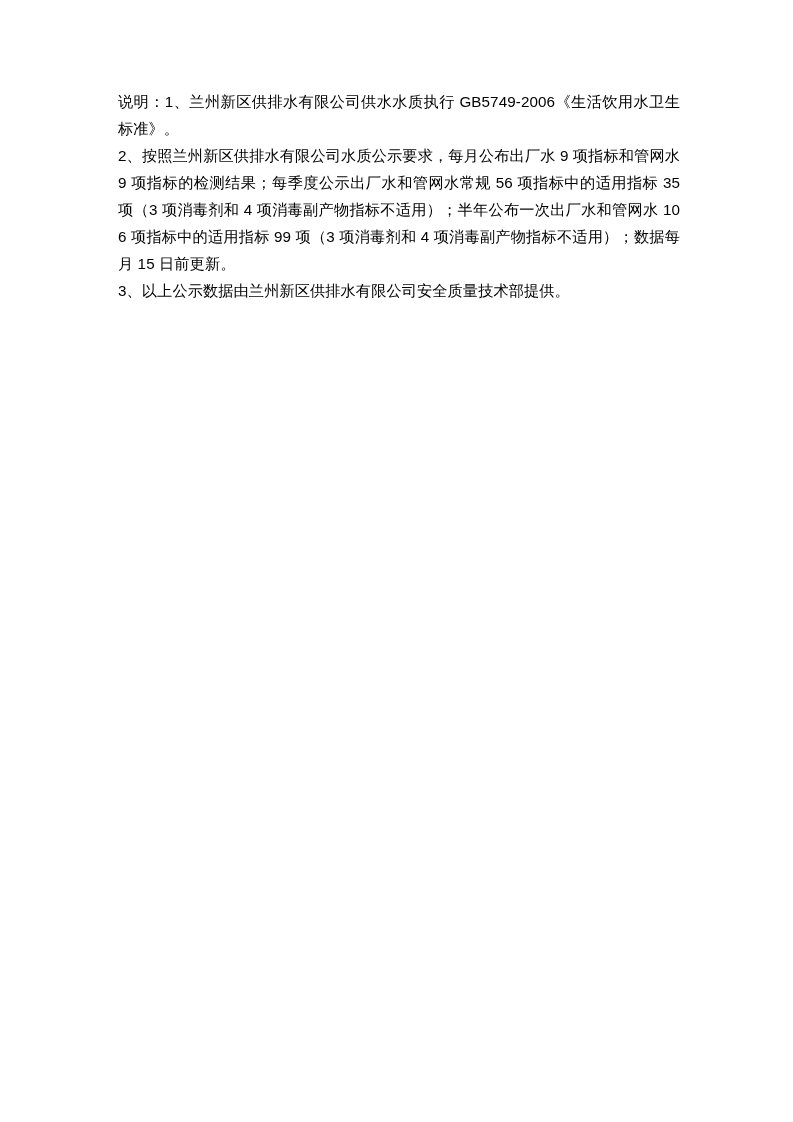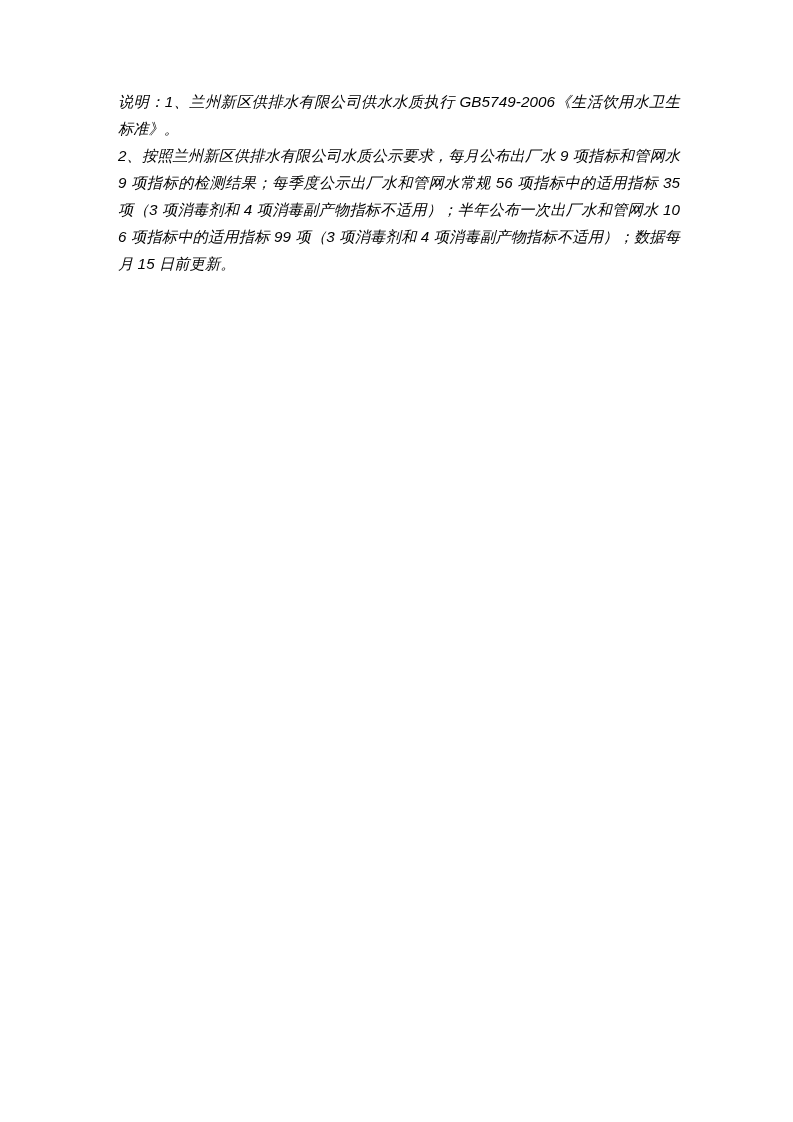--- a/index.html
+++ b/index.html
@@ -29,24 +29,24 @@
   }
   .para {
     font-size: 15.2px;
     line-height: 27px;
     text-align: justify;
     text-justify: inter-ideograph;
     letter-spacing: 0.1px;
     margin: 0 0 0 0;
     color: #000000;
     word-break: break-all;
-    font-style: italic;
   }
 </style>
 </head>
 <body>
 
 <div class="page">
   <div class="content">
     <p class="para">说明：1、兰州新区供排水有限公司供水水质执行 GB5749-2006《生活饮用水卫生标准》。</p>
     <p class="para">2、按照兰州新区供排水有限公司水质公示要求，每月公布出厂水 9 项指标和管网水 9 项指标的检测结果；每季度公示出厂水和管网水常规 56 项指标中的适用指标 35 项（3 项消毒剂和 4 项消毒副产物指标不适用）；半年公布一次出厂水和管网水 106 项指标中的适用指标 99 项（3 项消毒剂和 4 项消毒副产物指标不适用）；数据每月 15 日前更新。</p>
+    <p class="para">3、以上公示数据由兰州新区供排水有限公司安全质量技术部提供。</p>
   </div>
 </div>
 
 </body></html>

